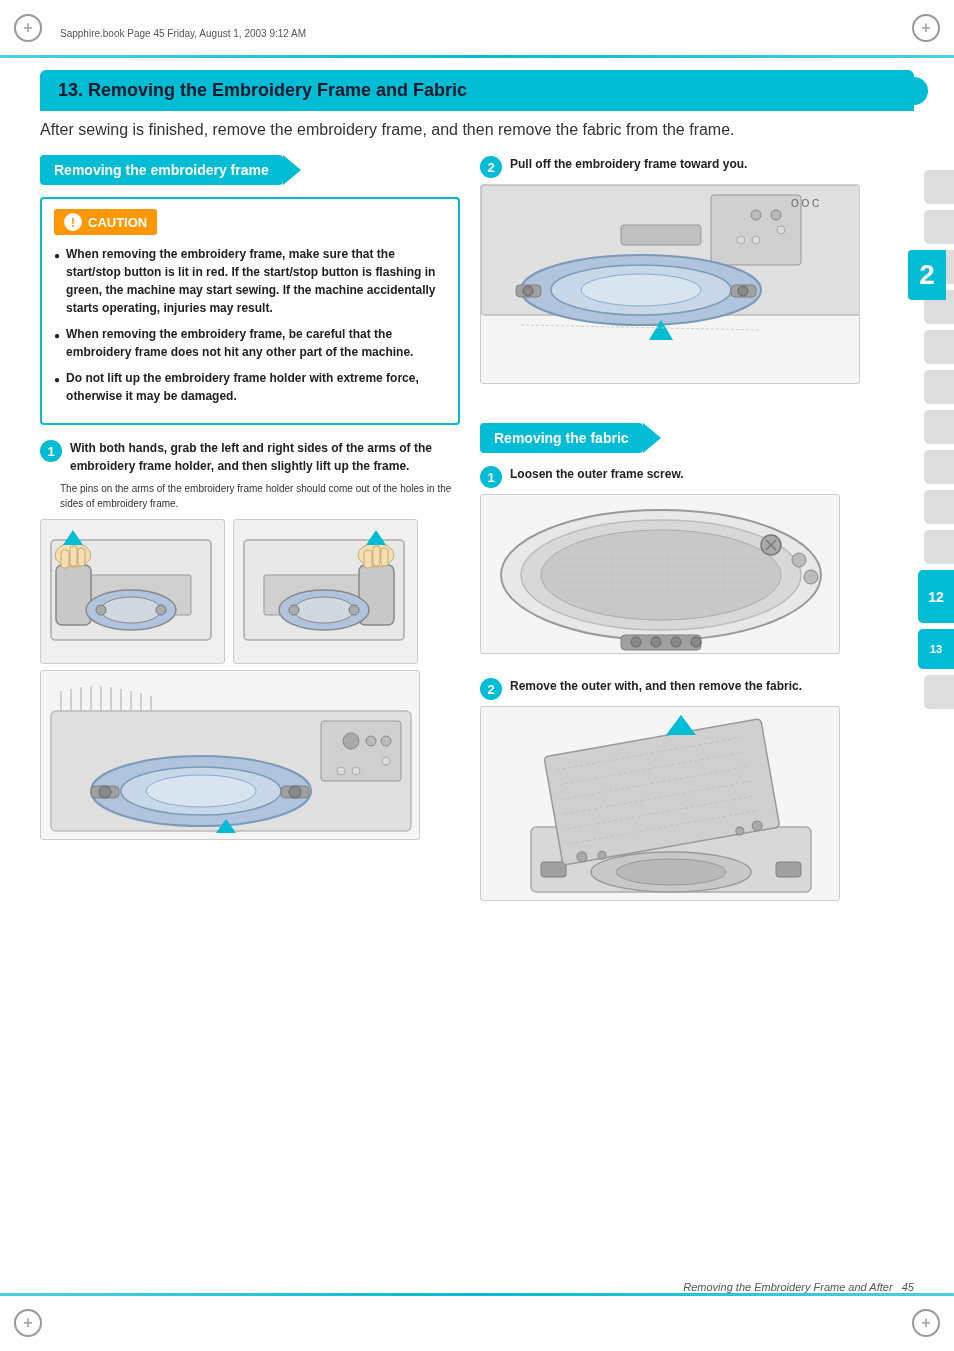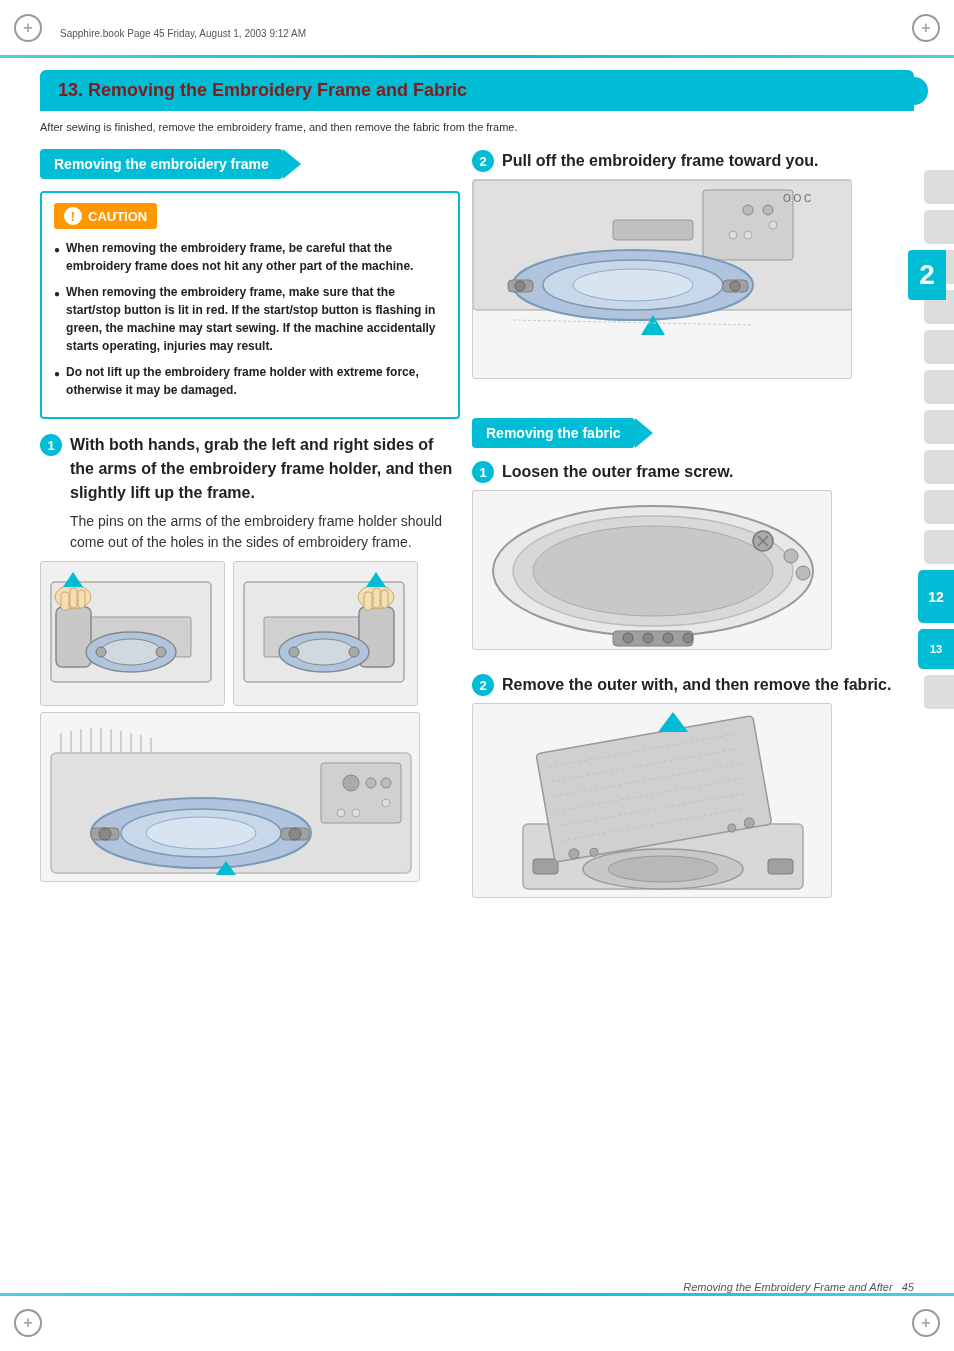--- a/index.html
+++ b/index.html
@@ -62,50 +62,50 @@
       position: absolute;
       top: 70px;
       left: 40px;
       right: 40px;
       bottom: 70px;
     }
 
     
     .chapter-heading {
       background: #00bcd4;
-      color: #7f1d1d;
+      color: #0f172a;
       font-size: 18px;
       font-weight: bold;
       padding: 10px 18px;
       border-radius: 6px 6px 0 0;
       position: relative;
       margin-bottom: 0;
       display: flex;
       align-items: center;
     }
     .chapter-heading .tab-circle {
       position: absolute;
       right: -14px;
       top: 50%;
       transform: translateY(-50%);
       width: 28px; height: 28px;
       background: #00bcd4;
       border-radius: 50%;
     }
 
     .intro-text {
-      font-size: 11px;
+      font-size: 16px;
       margin: 10px 0 16px 0;
       color: #333;
     }
 
     
     .two-col {
       display: flex;
-      gap: 12px;
+      gap: 20px;
     }
     .col-left {
       flex: 0 0 420px;
       max-width: 420px;
     }
     .col-right {
       flex: 1;
     }
 
     
@@ -197,28 +197,28 @@
       color: #fff;
       border-radius: 50%;
       display: flex; align-items: center; justify-content: center;
       font-weight: bold;
       font-size: 13px;
       flex-shrink: 0;
       margin-right: 8px;
       margin-top: 1px;
     }
     .step-text {
-      font-size: 16px;
+      font-size: 12px;
       line-height: 1.5;
       font-weight: bold;
     }
     .step-subtext {
-      font-size: 14px;
+      font-size: 10px;
       color: #333;
-      margin-left: 30px;
+      margin-left: 20px;
       margin-bottom: 8px;
       line-height: 1.5;
     }
 
     
     .step1-images {
       display: flex;
       flex-direction: column;
       gap: 6px;
     }
@@ -360,22 +360,22 @@
         <div class="arrow-tab"></div>
       </div>
 
       
       <div class="caution-box">
         <div class="caution-header">
           <div class="warn-icon">!</div>
           <span>CAUTION</span>
         </div>
         <ul class="caution-list">
+          <li>When removing the embroidery frame, make sure that the start/stop button is lit in red. If the start/stop button is flashing in green, the machine may start sewing. If the machine accidentally starts operating, injuries may result.</li>
           <li>When removing the embroidery frame, be careful that the embroidery frame does not hit any other part of the machine.</li>
-          <li>When removing the embroidery frame, make sure that the start/stop button is lit in red. If the start/stop button is flashing in green, the machine may start sewing. If the machine accidentally starts operating, injuries may result.</li>
           <li>Do not lift up the embroidery frame holder with extreme force, otherwise it may be damaged.</li>
         </ul>
       </div>
 
       
       <div class="step">
         <div class="step-header">
           <div class="step-num">1</div>
           <div class="step-text">With both hands, grab the left and right sides of the arms of the embroidery frame holder, and then slightly lift up the frame.</div>
         </div>

